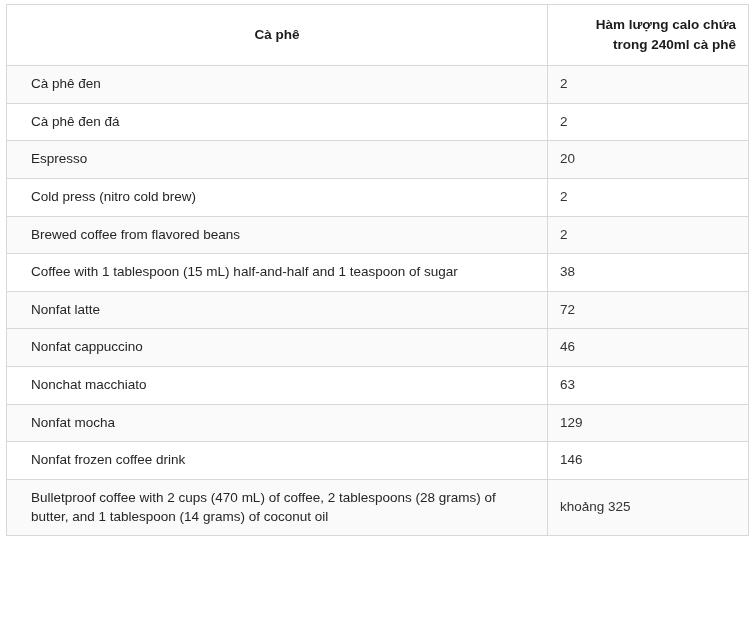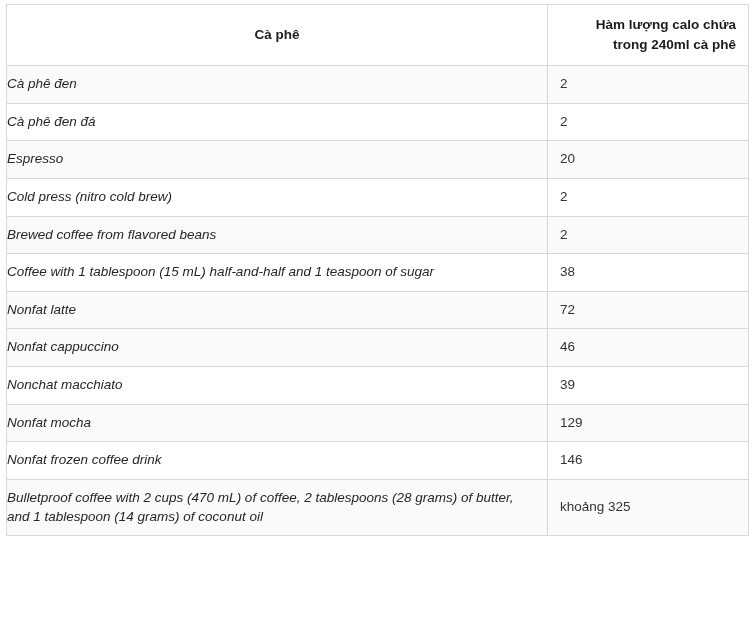--- a/index.html
+++ b/index.html
@@ -50,22 +50,21 @@
   }
   table.calorie-table tbody td {
     text-align: left;
     color: #262626;
     font-size: 13.5px;
   }
   table.calorie-table tbody tr.alt td {
     background: #fafafa;
   }
   table.calorie-table tbody tr td.name-cell {
-    padding-left: 0;
-    font-style: italic;
+    padding-left: 24px;
   }
   table.calorie-table tbody tr td.value-cell {
     padding-left: 12px;
     color: #333333;
   }
   tbody tr { height: 36px; }
   tbody tr.tall { height: 52px; }
 </style>
 </head>
 <body>
@@ -113,21 +112,21 @@
       <tr class="alt">
         <td class="name-cell">Nonfat latte</td>
         <td class="value-cell">72</td>
       </tr>
       <tr class="alt">
         <td class="name-cell">Nonfat cappuccino</td>
         <td class="value-cell">46</td>
       </tr>
       <tr>
         <td class="name-cell">Nonchat macchiato</td>
-        <td class="value-cell">39</td>
+        <td class="value-cell">63</td>
       </tr>
       <tr class="alt">
         <td class="name-cell">Nonfat mocha</td>
         <td class="value-cell">129</td>
       </tr>
       <tr>
         <td class="name-cell">Nonfat frozen coffee drink</td>
         <td class="value-cell">146</td>
       </tr>
       <tr class="alt tall">

